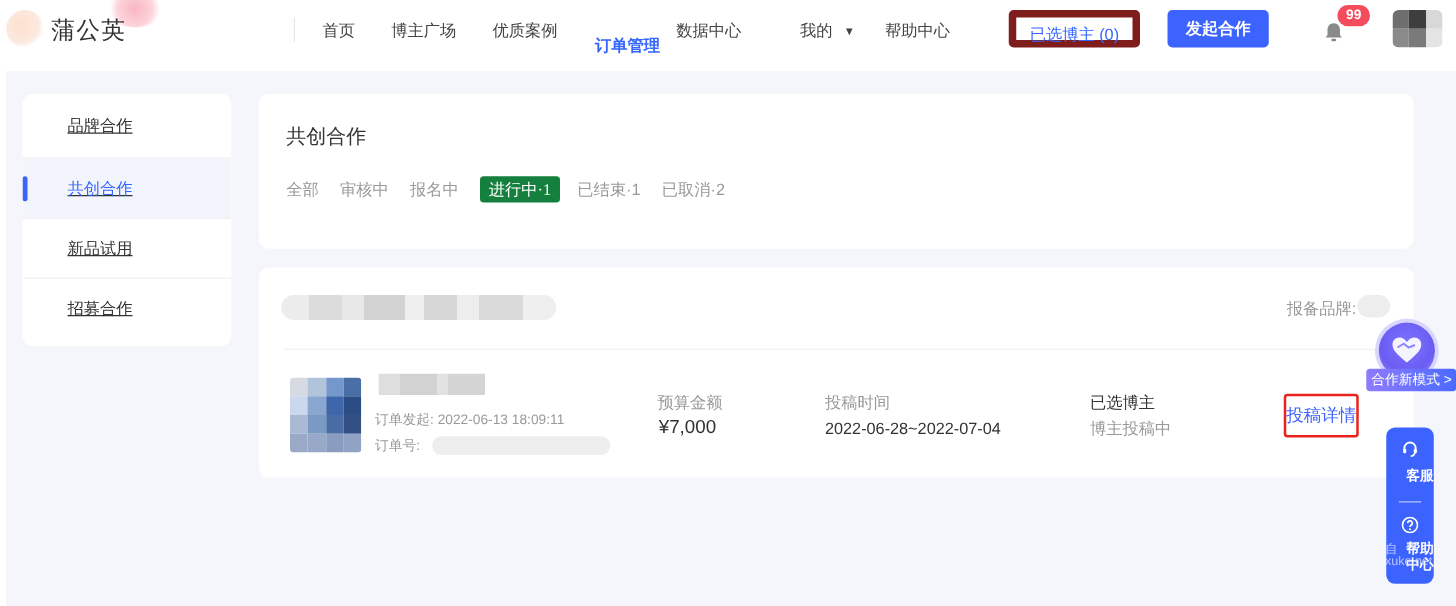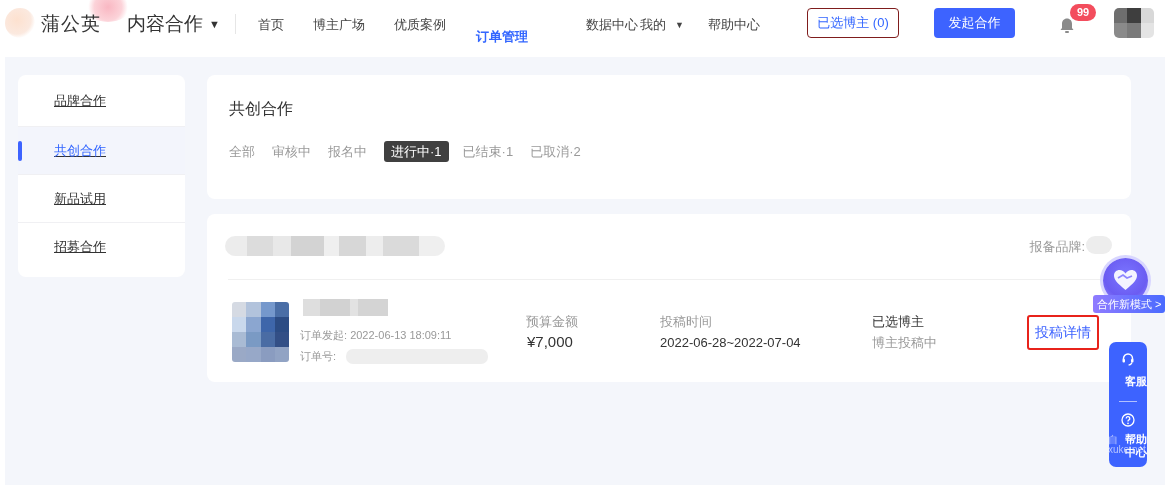--- a/index.html
+++ b/index.html
@@ -11,86 +11,83 @@
   .logo-blob1 { position: absolute; left: 5px; top: 8px; width: 30px; height: 30px; border-radius: 50%; background: radial-gradient(circle at 40% 40%, #fde1cf 0%, #fbe9df 55%, rgba(255,255,255,0) 72%); }
   .logo-blob2 { position: absolute; left: 85px; top: -8px; width: 46px; height: 30px; border-radius: 50%; background: radial-gradient(circle at 50% 50%, #f9b7c2 0%, #fcd3d9 50%, rgba(255,255,255,0) 72%); }
   .brand { position: absolute; left: 41px; top: 11px; font-size: 19px; color: #333; letter-spacing: 1px; }
   .product { position: absolute; left: 127px; top: 11px; font-size: 19px; color: #333; }
   .product .caret { font-size: 11px; margin-left: 6px; position: relative; top: -2px; }
   .nav-divider { position: absolute; left: 235px; top: 14px; width: 1px; height: 20px; background: #e6e6e6; }
   .nav-item { position: absolute; top: 16px; font-size: 13px; color: #444; }
   .nav-item.active { color: #3366ff; font-weight: bold; margin-top: 12px; }
   .nav-item .caret { font-size: 9px; margin-left: 9px; position: relative; top: -1px; }
 
-  .btn-selected { position: absolute; left: 807px; top: 8px; width: 92px; height: 30px; border: 1px solid #7f1d1d; border-radius: 4px; color: #3366ff; font-size: 13px; text-align: center; line-height: 28px; background: #fff; }
-  .btn-launch { position: absolute; left: 934px; top: 8px; width: 81px; height: 30px; border-radius: 4px; background: #3d63ff; color: #fff; font-size: 13px; text-align: center; line-height: 30px; }
+  .btn-selected { position: absolute; left: 807px; top: 8px; width: 105px; height: 30px; border: 6px solid #7f1d1d; border-radius: 4px; color: #3366ff; font-size: 13px; text-align: center; line-height: 28px; background: #fff; }
+  .btn-launch { position: absolute; left: 934px; top: 8px; width: 81px; height: 30px; border-radius: 4px; background: #3d63ff; color: #fff; font-size: 13px; text-align: center; line-height: 30px; font-weight: bold; }
   .bell { position: absolute; left: 1059px; top: 17px; width: 16px; height: 18px; }
   .badge { position: absolute; left: 1070px; top: 4px; height: 17px; min-width: 26px; padding: 0 5px; border-radius: 9px; background: #f34d5d; color: #fff; font-size: 11px; font-weight: bold; text-align: center; line-height: 17px; }
   .avatar { position: absolute; left: 1114px; top: 8px; width: 40px; height: 30px; border-radius: 5px; overflow: hidden; display: grid; grid-template-columns: 13px 14px 13px; grid-template-rows: 15px 15px; }
 
   
   .page { position: absolute; left: 5px; top: 57px; width: 1160px; height: 428px; background: #f4f6fb; }
 
   
   .sidebar { position: absolute; left: 18px; top: 75px; width: 167px; height: 202px; background: #fff; border-radius: 8px; overflow: hidden; text-decoration: underline; }
   .side-item { position: relative; height: 48px; line-height: 48px; padding-left: 36px; font-size: 13px; color: #333; border-bottom: 1px solid #f0f0f3; }
   .side-item:first-child { height: 52px; line-height: 52px; }
   .side-item.active { background: #f3f5fc; color: #3366ff; }
   .side-item.active::before { content: ""; position: absolute; left: 0; top: 14px; width: 4px; height: 20px; border-radius: 2px; background: #3d63ff; }
   .side-item:last-child { border-bottom: none; }
 
   
   .card-head { position: absolute; left: 207px; top: 75px; width: 924px; height: 124px; background: #fff; border-radius: 8px; }
   .card-title { position: absolute; left: 22px; top: 24px; font-size: 16px; color: #333; }
   .tabs { position: absolute; left: 22px; top: 66px; display: flex; align-items: flex-start; }
   .tab { font-size: 13px; color: #999; margin-right: 17px; height: 21px; line-height: 21px; }
-  .tab.active { background: #404040; color: #fff; border-radius: 3px; padding: 0 7px; margin-right: 14px; }
+  .tab.active { background: #15803d; color: #fff; border-radius: 3px; padding: 0 7px; margin-right: 14px; font-family: Liberation Serif, serif; }
 
   
   .card-order { position: absolute; left: 207px; top: 214px; width: 924px; height: 168px; background: #fff; border-radius: 8px; }
   .blur-title { position: absolute; left: 18px; top: 22px; width: 220px; height: 20px; border-radius: 10px; background: linear-gradient(90deg, #ececec 0 10%, #dcdcdc 10% 22%, #e8e8e8 22% 30%, #d3d3d3 30% 45%, #efefef 45% 52%, #d7d7d7 52% 64%, #ededed 64% 72%, #dadada 72% 88%, #efefef 88% 100%); }
   .brand-label { position: absolute; right: 46px; top: 24px; font-size: 13px; color: #999; }
   .brand-blur { position: absolute; right: 19px; top: 22px; width: 26px; height: 18px; border-radius: 9px; background: #ededed; }
   .order-divider { position: absolute; left: 21px; right: 21px; top: 65px; height: 1px; background: #f0f0f0; }
   .thumb { position: absolute; left: 25px; top: 88px; width: 57px; height: 60px; display: grid; grid-template-columns: repeat(4, 1fr); grid-template-rows: repeat(4, 1fr); border-radius: 3px; overflow: hidden; }
   .prod-blur { position: absolute; left: 96px; top: 85px; width: 85px; height: 17px; background: linear-gradient(90deg, #dedede 0 20%, #d2d2d2 20% 55%, #e2e2e2 55% 65%, #d4d4d4 65% 100%); }
   .order-meta { position: absolute; left: 93px; font-size: 11px; color: #999; }
   .order-no-blur { position: absolute; left: 139px; top: 135px; width: 142px; height: 15px; border-radius: 7px; background: #eeeeee; }
   .col-label { position: absolute; font-size: 13px; color: #999; }
   .col-value { position: absolute; font-size: 13px; color: #333; }
   .col-value.money { font-size: 15px; }
-  .action-link { position: absolute; left: 820px; top: 101px; width: 72px; height: 35px; border: 2px solid #e8231b; border-radius: 3px; color: #3d63ff; font-size: 14px; text-align: center; line-height: 31px; }
+  .action-link { position: absolute; left: 820px; top: 101px; width: 60px; height: 35px; border: 2px solid #e8231b; border-radius: 3px; color: #3d63ff; font-size: 14px; text-align: center; line-height: 31px; }
 
   
   .promo-circle { position: absolute; left: 1103px; top: 258px; width: 45px; height: 45px; border-radius: 50%; background: radial-gradient(circle at 50% 40%, #7b76ff 0%, #6b5cf2 60%, #9c95ff 100%); box-shadow: 0 0 0 3px #d8d6ff; }
   .promo-circle svg { position: absolute; left: 10px; top: 11px; }
   .promo-tag { position: absolute; left: 1093px; top: 295px; height: 18px; padding: 0 4px; border-radius: 3px; background: linear-gradient(90deg, #8f7bff, #4a6bff); color: #fff; font-size: 11px; line-height: 18px; white-space: nowrap; }
   .float-panel { position: absolute; left: 1109px; top: 342px; width: 38px; height: 125px; border-radius: 7px; background: #3d63ff; color: #fff; }
   .fp-icon { position: absolute; left: 12px; width: 14px; height: 14px; }
   .fp-label { position: absolute; left: 0; width: 54px; text-align: center; font-size: 11px; font-weight: bold; line-height: 13px; }
   .fp-sep { position: absolute; left: 10px; top: 59px; width: 18px; height: 1px; background: rgba(255,255,255,0.6); }
   .watermark { position: absolute; left: 1108px; top: 435px; font-size: 10px; color: rgba(220,225,255,0.75); line-height: 10px; pointer-events: none; }
 </style>
 </head>
 <body>
 
 <div class="topnav">
   <div class="logo-blob1"></div>
   <div class="logo-blob2"></div>
   <div class="brand">蒲公英</div>
-  <div class="product">
-    <span>内容合作</span><span class="caret">▼</span>
-  </div>
   <div class="nav-divider"></div>
 
   <div class="nav-item" style="left:258px">首页</div>
   <div class="nav-item" style="left:313px">博主广场</div>
   <div class="nav-item" style="left:394px">优质案例</div>
   <div class="nav-item active" style="left:476px">订单管理</div>
-  <div class="nav-item" style="left:586px">数据中心</div>
+  <div class="nav-item" style="left:541px">数据中心</div>
   <div class="nav-item" style="left:640px">
     <span>我的</span><span class="caret">▼</span>
   </div>
   <div class="nav-item" style="left:708px">帮助中心</div>
 
   <div class="btn-selected">已选博主 (0)</div>
   <div class="btn-launch">发起合作</div>
 
   <div class="bell">
     <svg width="16" height="18" viewBox="0 0 16 18">

